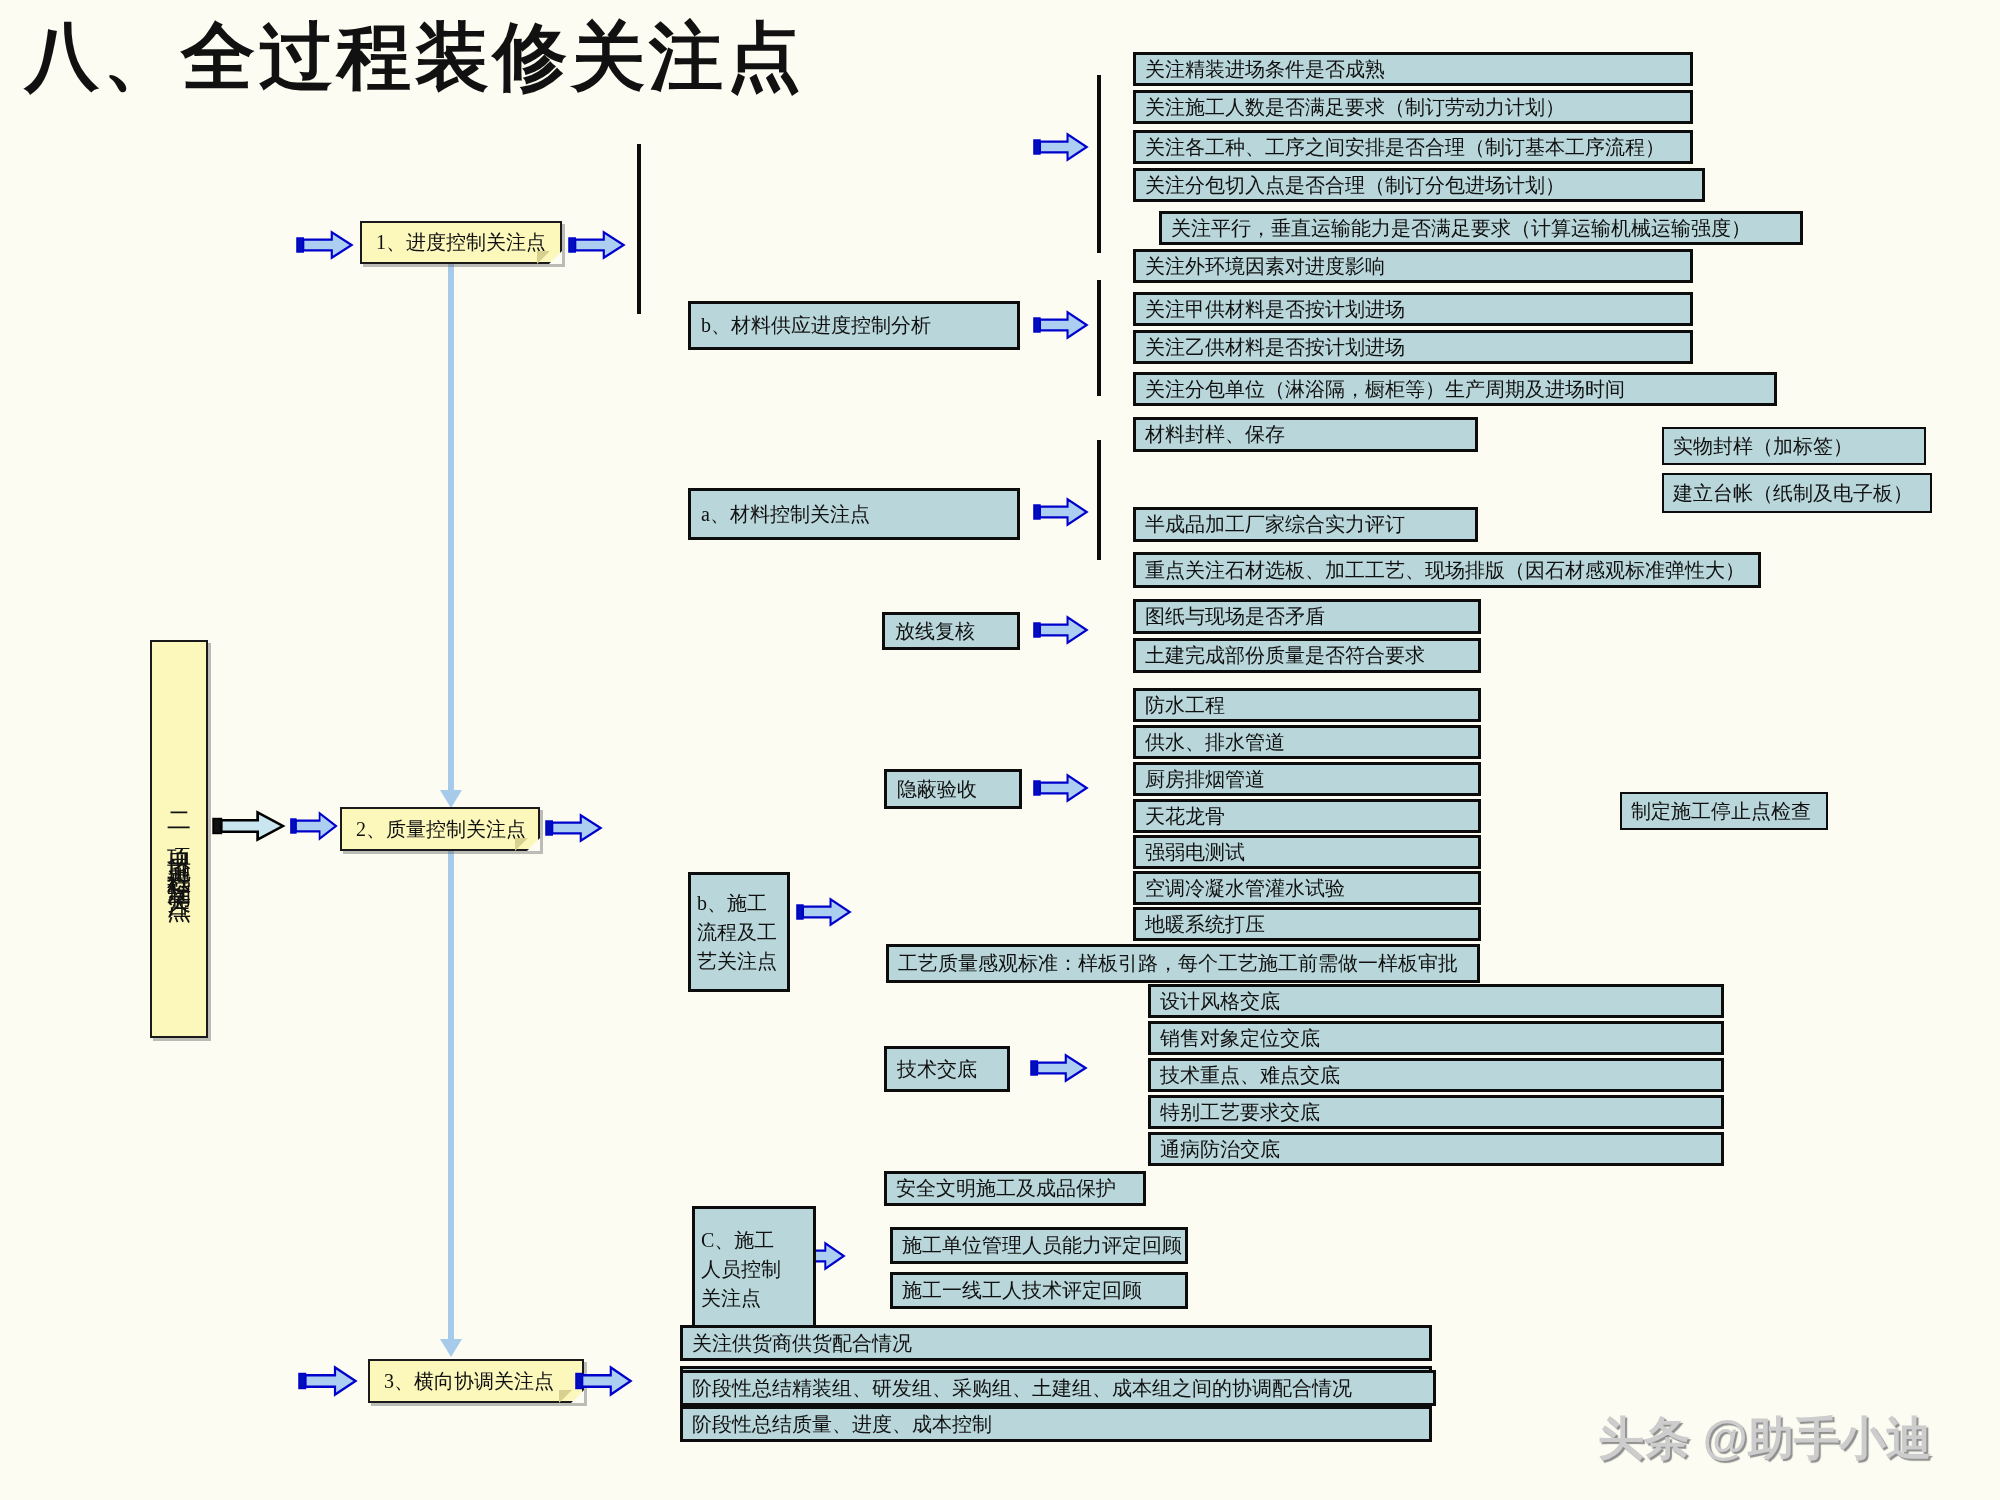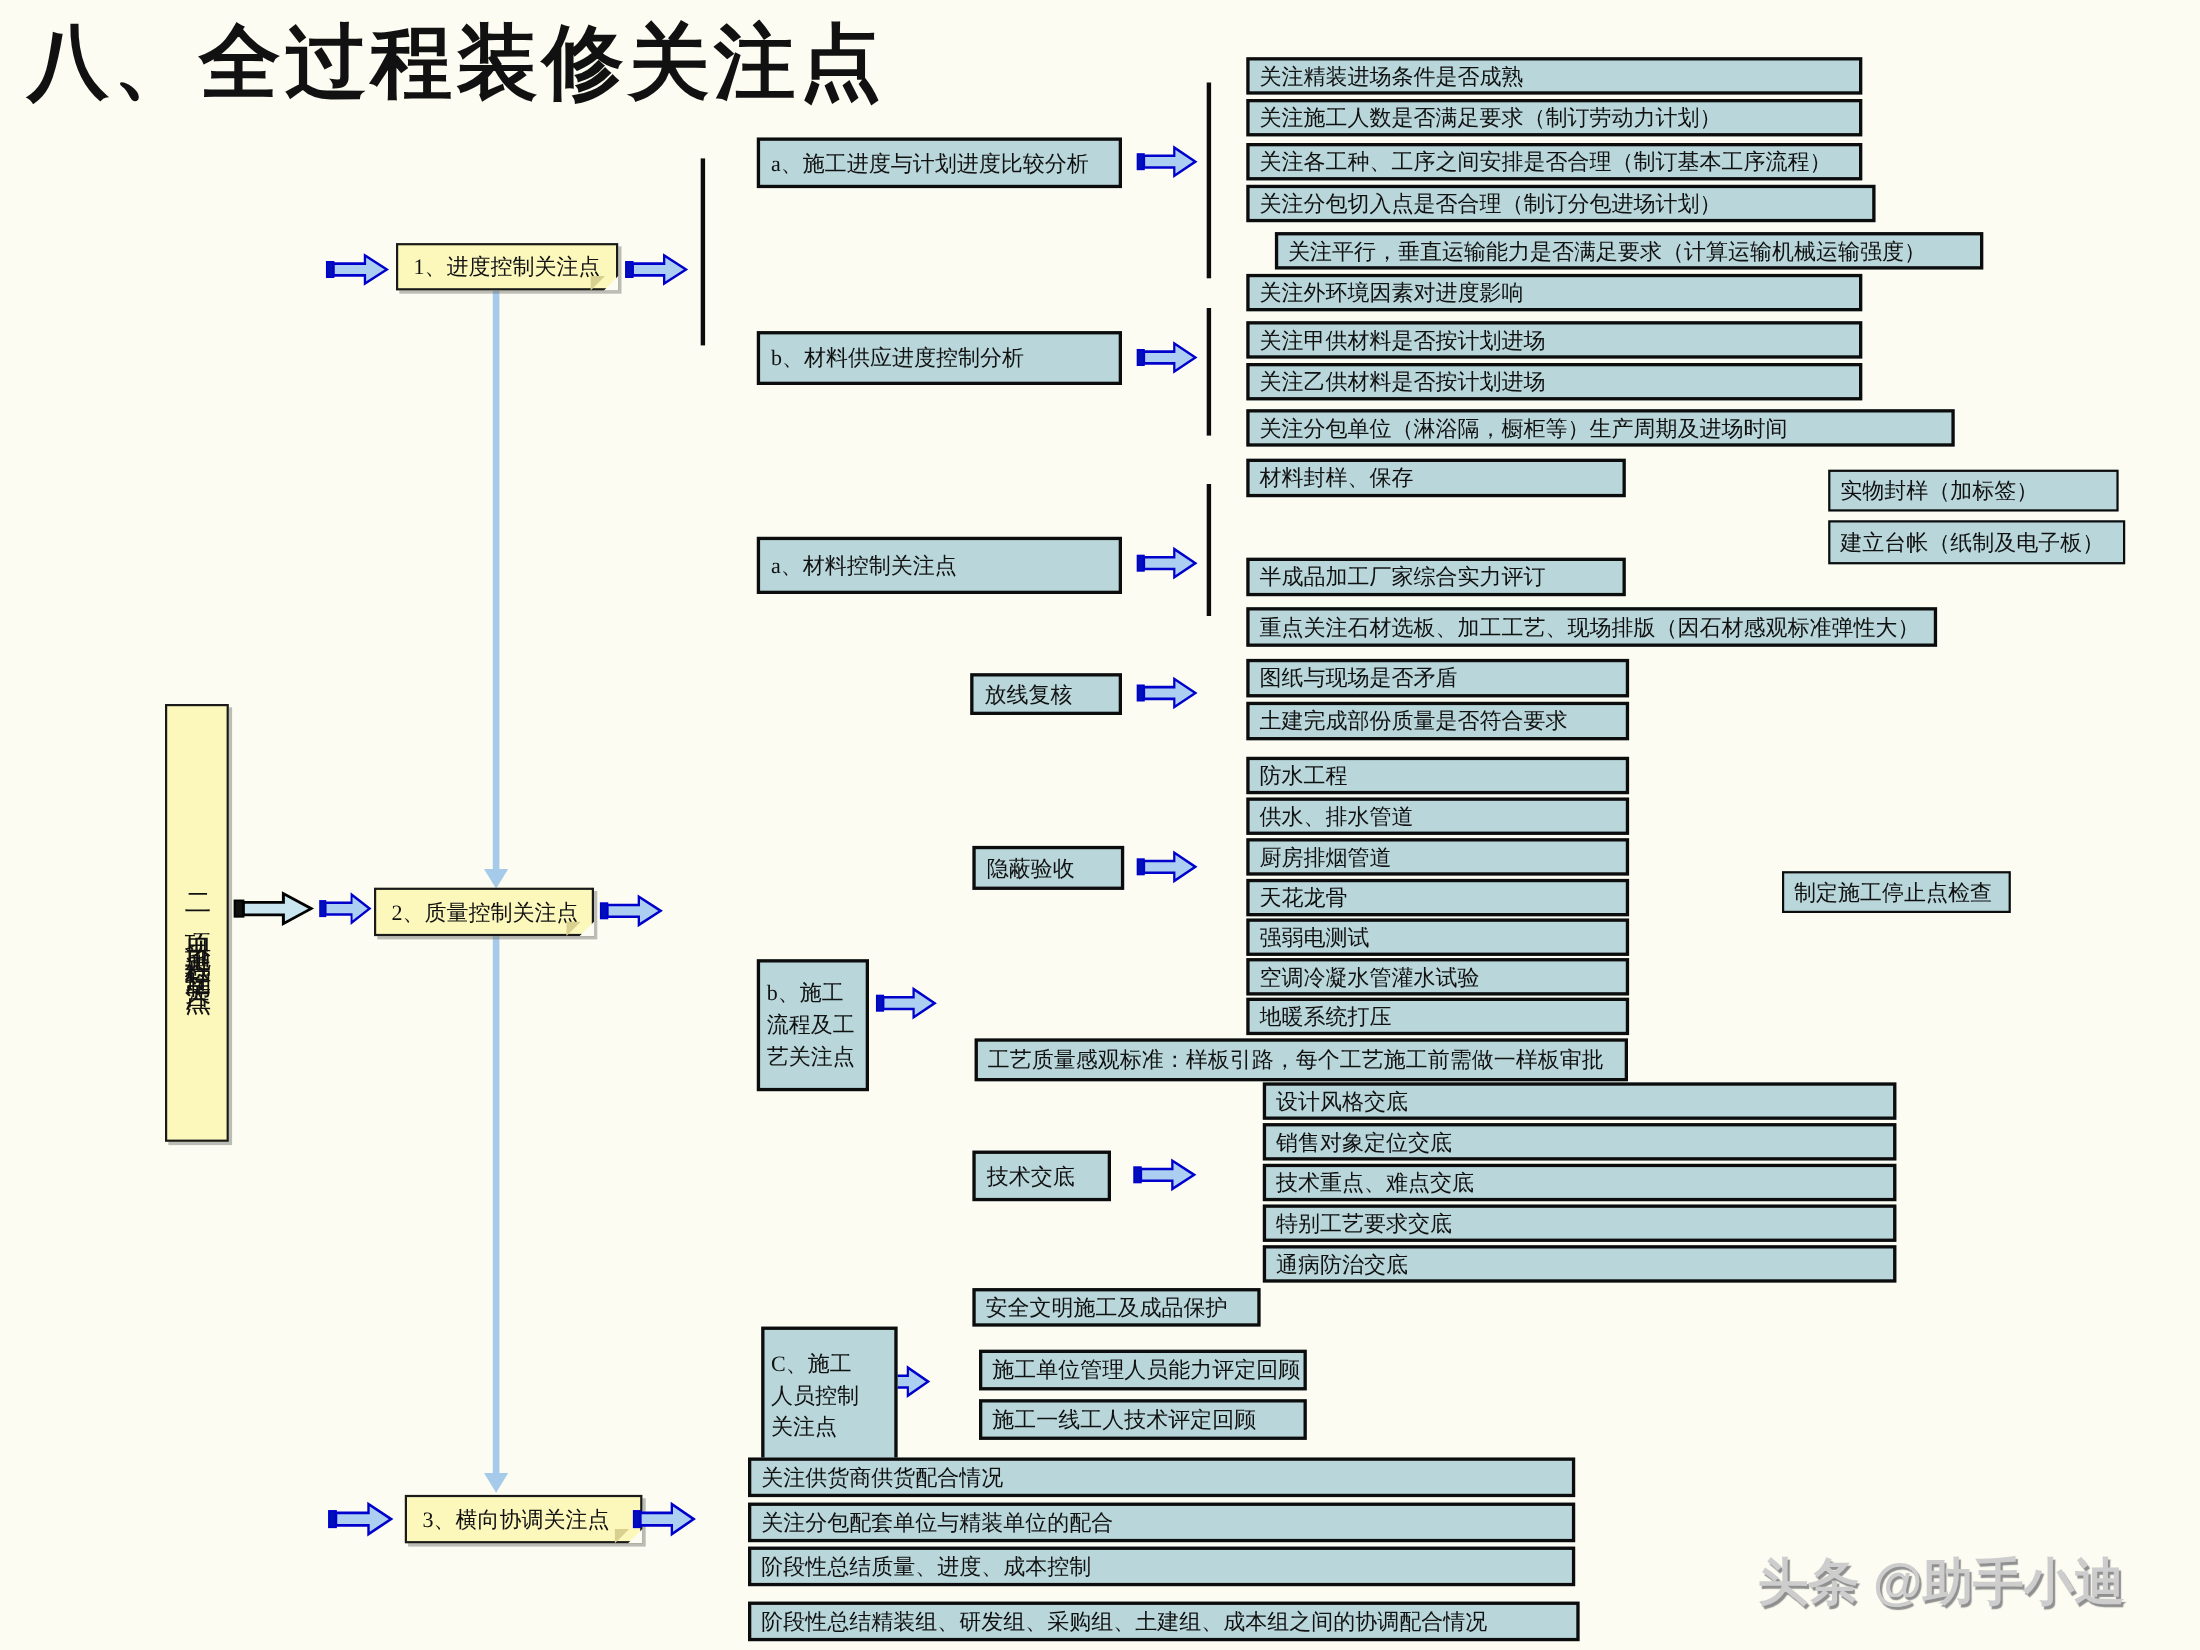--- a/index.html
+++ b/index.html
@@ -147,23 +147,20 @@
         <rect x="1" y="8.5" width="6.5" height="13" fill="#0010b8" stroke="#0000CC" stroke-width="1.5"></rect>
         <polygon points="7.5,10 37,10 37,3 57.5,15 37,27 37,20 7.5,20" fill="#ACCEF0" stroke="#0000CC" stroke-width="2.2"></polygon>
       </svg>
     </div>
 
   <div class="vline" style="left:637px;top:144px;height:170px;"></div>
   <div class="vline" style="left:1097px;top:75px;height:178px;"></div>
   <div class="vline" style="left:1097px;top:280px;height:116px;"></div>
   <div class="vline" style="left:1097px;top:440px;height:120px;"></div>
 
-  <div class="subbox" style="left:688px;top:125px;width:332px;height:46px;">
-    <span>a、施工进度与计划进度比较分析</span>
-    </div>
   <div class="subbox" style="left:688px;top:301px;width:332px;height:49px;">
     <span>b、材料供应进度控制分析</span>
     </div>
   <div class="subbox" style="left:688px;top:488px;width:332px;height:52px;">
     <span>a、材料控制关注点</span>
     </div>
   <div class="subbox" style="left:882px;top:612px;width:138px;height:38px;">
     <span>放线复核</span>
     </div>
   <div class="subbox" style="left:884px;top:769px;width:138px;height:40px;">
@@ -292,19 +289,19 @@
 
   <div class="box" style="left:680px;top:1325px;width:752px;height:36px;">
       <span>关注供货商供货配合情况</span>
     </div>
   <div class="box" style="left:680px;top:1366px;width:752px;height:36px;">
       <span>关注分包配套单位与精装单位的配合</span>
     </div>
   <div class="box" style="left:680px;top:1406px;width:752px;height:36px;">
       <span>阶段性总结质量、进度、成本控制</span>
     </div>
-  <div class="box" style="left:680px;top:1456px;width:756px;height:36px;">
+  <div class="box" style="left:680px;top:1370px;width:756px;height:36px;">
       <span>阶段性总结精装组、研发组、采购组、土建组、成本组之间的协调配合情况</span>
     </div>
 
   <div class="watermark">头条 @助手小迪</div>
 
 </div>
 
 </body></html>

